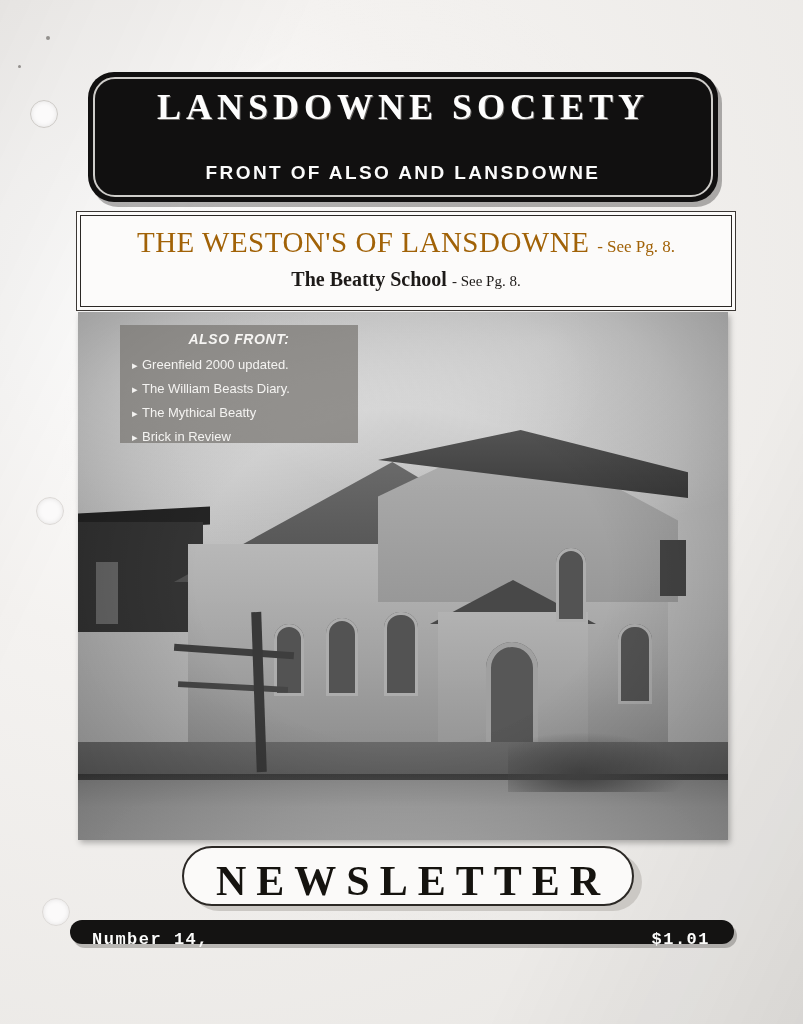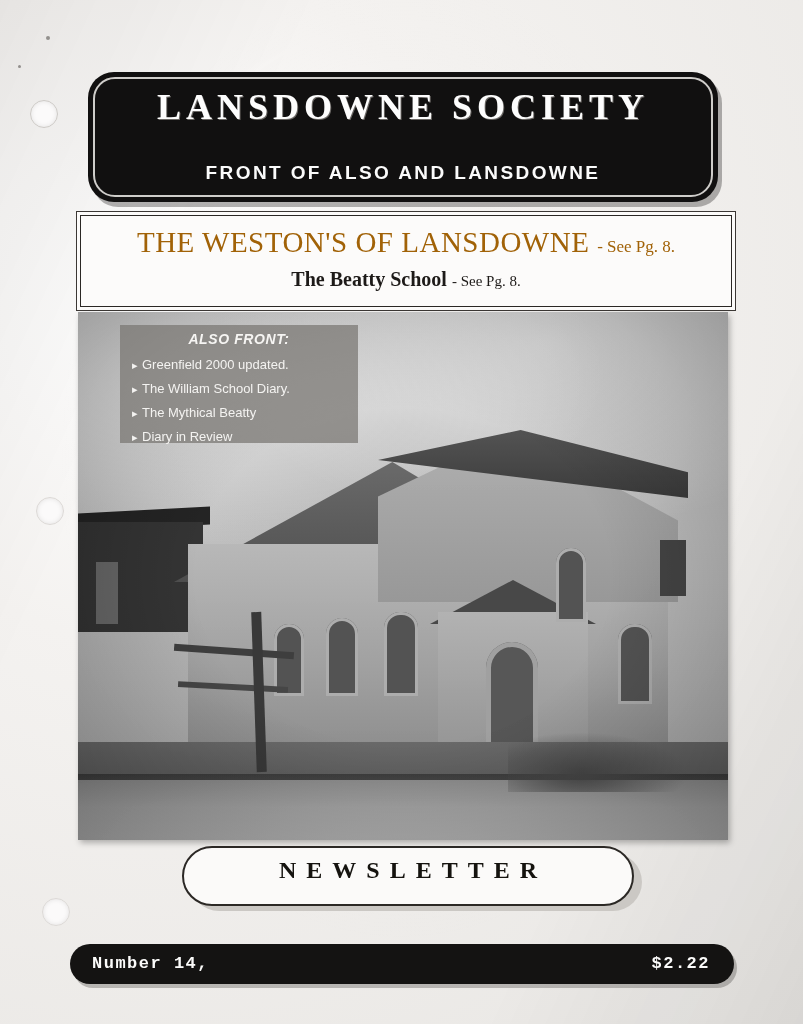--- a/index.html
+++ b/index.html
@@ -365,34 +365,34 @@
     width: 448px; height: 56px;
     border: 2px solid #2b2825;
     border-radius: 30px;
     background: #fbfaf9;
   }
   #newsletter-text {
     position: absolute;
     left: 0; right: 0; top: 9px;
     text-align: center;
     font-family: "Liberation Serif", serif;
-    font-size: 24px;
+    font-size: 42px;
     font-weight: bold;
     letter-spacing: 10px;
     color: #15130f;
     text-indent: 10px;
   }
 
   
   #footer-bar {
     position: absolute;
     left: 70px;
-    top: 944px;
+    top: 920px;
     width: 664px;
-    height: 40px;
+    height: 24px;
     background: #141312;
     border-radius: 20px;
     box-shadow: 3px 4px 0 rgba(60,57,54,0.30);
   }
   #footer-bar .f {
     position: absolute;
     top: 10px;
     color: #fbfbfa;
     font-size: 17px;
     font-weight: bold;
@@ -466,36 +466,36 @@
     <div id="photo-vig"></div>
   </div>
 
   <div id="also-inside">
     <div id="also-title">ALSO FRONT:</div>
     <ul id="also-list">
       <li>
         <span class="bullet">▸</span><span>Greenfield 2000 updated.</span>
       </li>
       <li>
-        <span class="bullet">▸</span><span>The William School Diary.</span>
+        <span class="bullet">▸</span><span>The William Beasts Diary.</span>
       </li>
       <li>
         <span class="bullet">▸</span><span>The Mythical Beatty</span>
       </li>
       <li>
-        <span class="bullet">▸</span><span>Diary in Review</span>
+        <span class="bullet">▸</span><span>Brick in Review</span>
       </li>
     </ul>
   </div>
 
   <div id="newsletter-wrap">
     <div id="newsletter-shadow"></div>
     <div id="newsletter">
       <div id="newsletter-text">NEWSLETTER</div>
     </div>
   </div>
 
   <div id="footer-bar">
     <div class="f" id="footer-number">Number 14,</div>
-    <div class="f" id="footer-price">$2.22</div>
+    <div class="f" id="footer-price">$1.01</div>
   </div>
 
 </div>
 
 </body></html>

